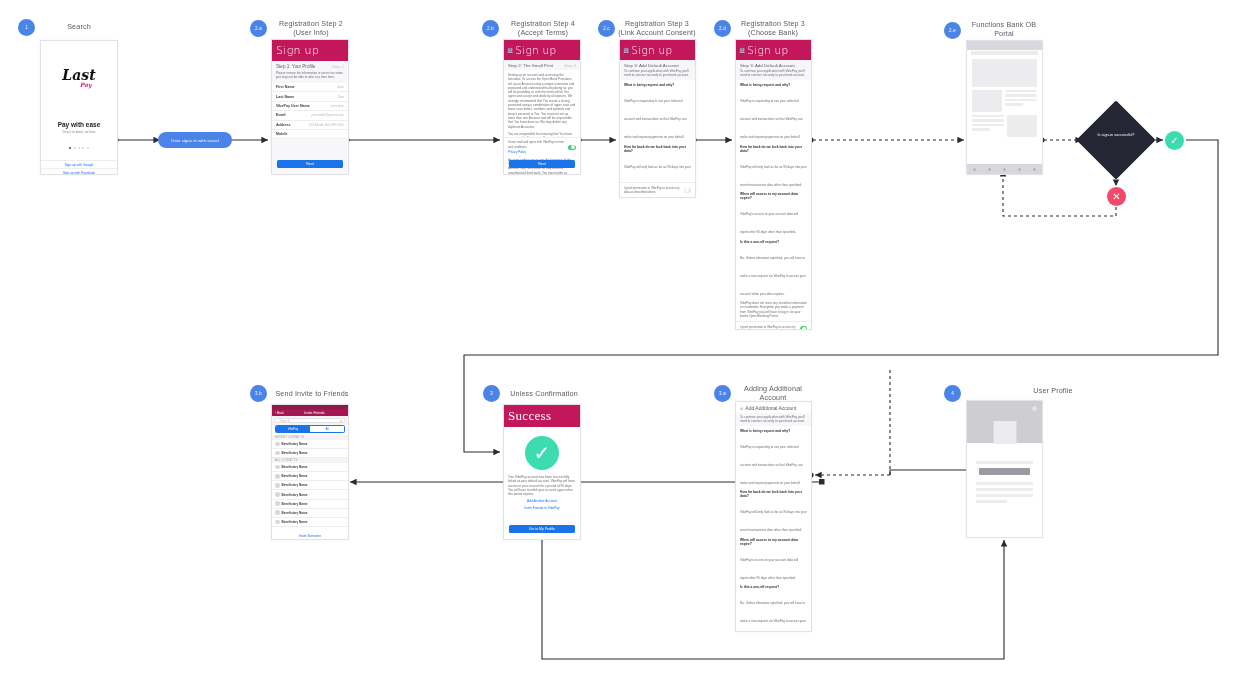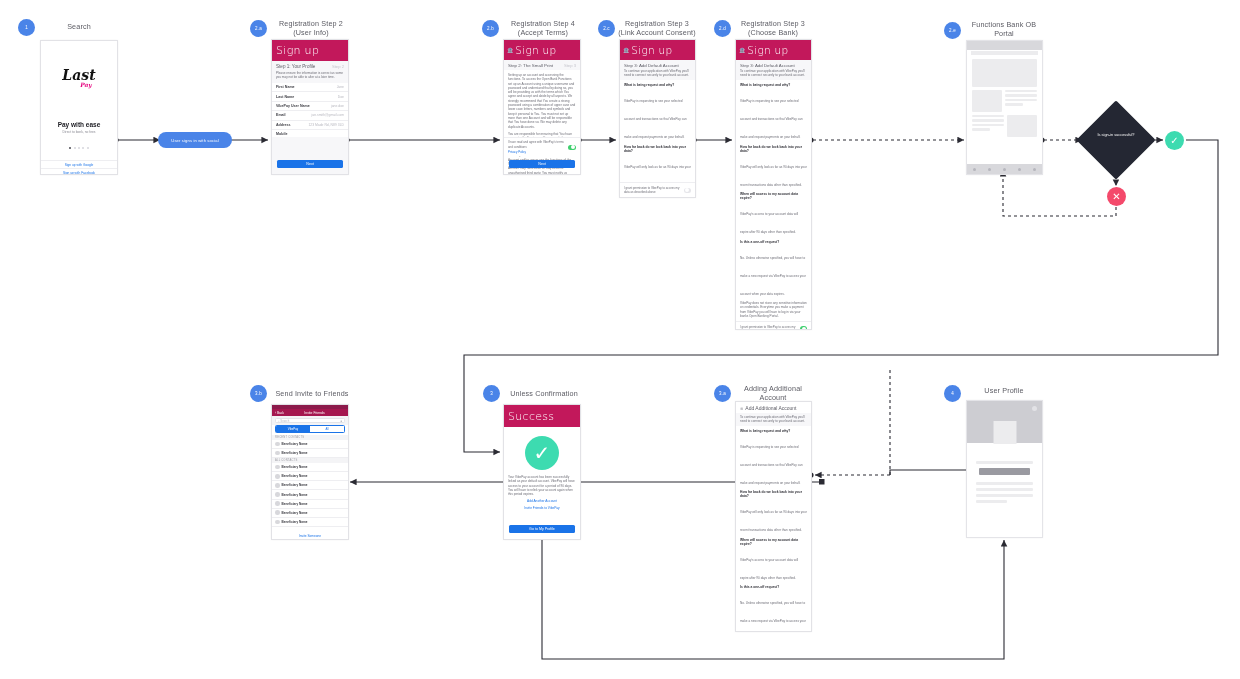--- a/index.html
+++ b/index.html
@@ -423,21 +423,21 @@
       </div>
       <div class="link" style="position:absolute; left:0; right:0; bottom:1.5px; font-size:3.2px;">Invite Someone</div>
     </div>
   </div>
 
   <div class="node">
     <div class="badge" style="left:483px; top:385px;">3</div>
     <div class="node-title" style="left:505px; top:389px; width:78px;">Unless Confirmation</div>
     <div class="phone" style="left:503px; top:404px; width:78px; height:136px;">
       <div class="pink-bar" style="height:22px; display:flex; align-items:center; padding-left:4px;">
-        <span class="signup-word" style="font-size:11px;">Success</span>
+        <span class="signup-word" style="font-size:13px;font-family:Liberation Serif, serif;">Success</span>
       </div>
       <div style="display:flex; justify-content:center; margin-top:9px;">
         <div style="width:34px;height:34px;border-radius:50%;background:#3ddbb0; display:flex; align-items:center; justify-content:center; color:#fff; font-size:20px;">✓</div>
       </div>
       <div class="para" style="padding:5px 4px 0 4px;">Your VibePay account has been successfully linked as your default account. VibePay will have access to your account for a period of 90 days. You will have to relink your account again when this period expires.</div>
       <div class="link" style="margin-top:3px; font-size:3.2px;">Add Another Account</div>
       <div class="link" style="margin-top:2.5px; font-size:3.2px;">Invite Friends to VibePay</div>
       <div class="blue-btn" style="position:absolute; left:5px; right:5px; bottom:6px; height:8px;">Go to My Profile</div>
     </div>
   </div>
@@ -472,21 +472,21 @@
           <span class="para">No. Unless otherwise specified, you will have to make a new request via VibePay to access your account when your data expires.</span>
         </div>
 
       </div>
 
     </div>
   </div>
 
   <div class="node">
     <div class="badge" style="left:944px; top:385px;">4</div>
-    <div class="node-title" style="left:964px; top:386px; width:80px;">User Profile</div>
+    <div class="node-title" style="left:1013px; top:386px; width:80px;">User Profile</div>
     <div class="phone" style="left:966px; top:400px; width:77px; height:138px; border-color:#e4e4e8;">
       <div style="background:#cdcdd2; height:42px; position:relative;">
         <span style="position:absolute; right:5px; top:5px; width:5px; height:5px; border-radius:50%; background:#e2e2e6;"></span>
         <span style="position:absolute; left:50%; transform:translateX(-50%); top:20px; width:23px; height:23px; background:#ececee;"></span>
       </div>
       <div style="padding:18px 9px 0 9px;">
         <div class="bar" style="height:3px; margin-bottom:4px;"></div>
         <div class="bar dd" style="height:7px; margin:0 3px 7px 3px;"></div>
         <div class="bar" style="height:3px; margin-bottom:3px;"></div>
         <div class="bar" style="height:3px; margin-bottom:3px;"></div>

